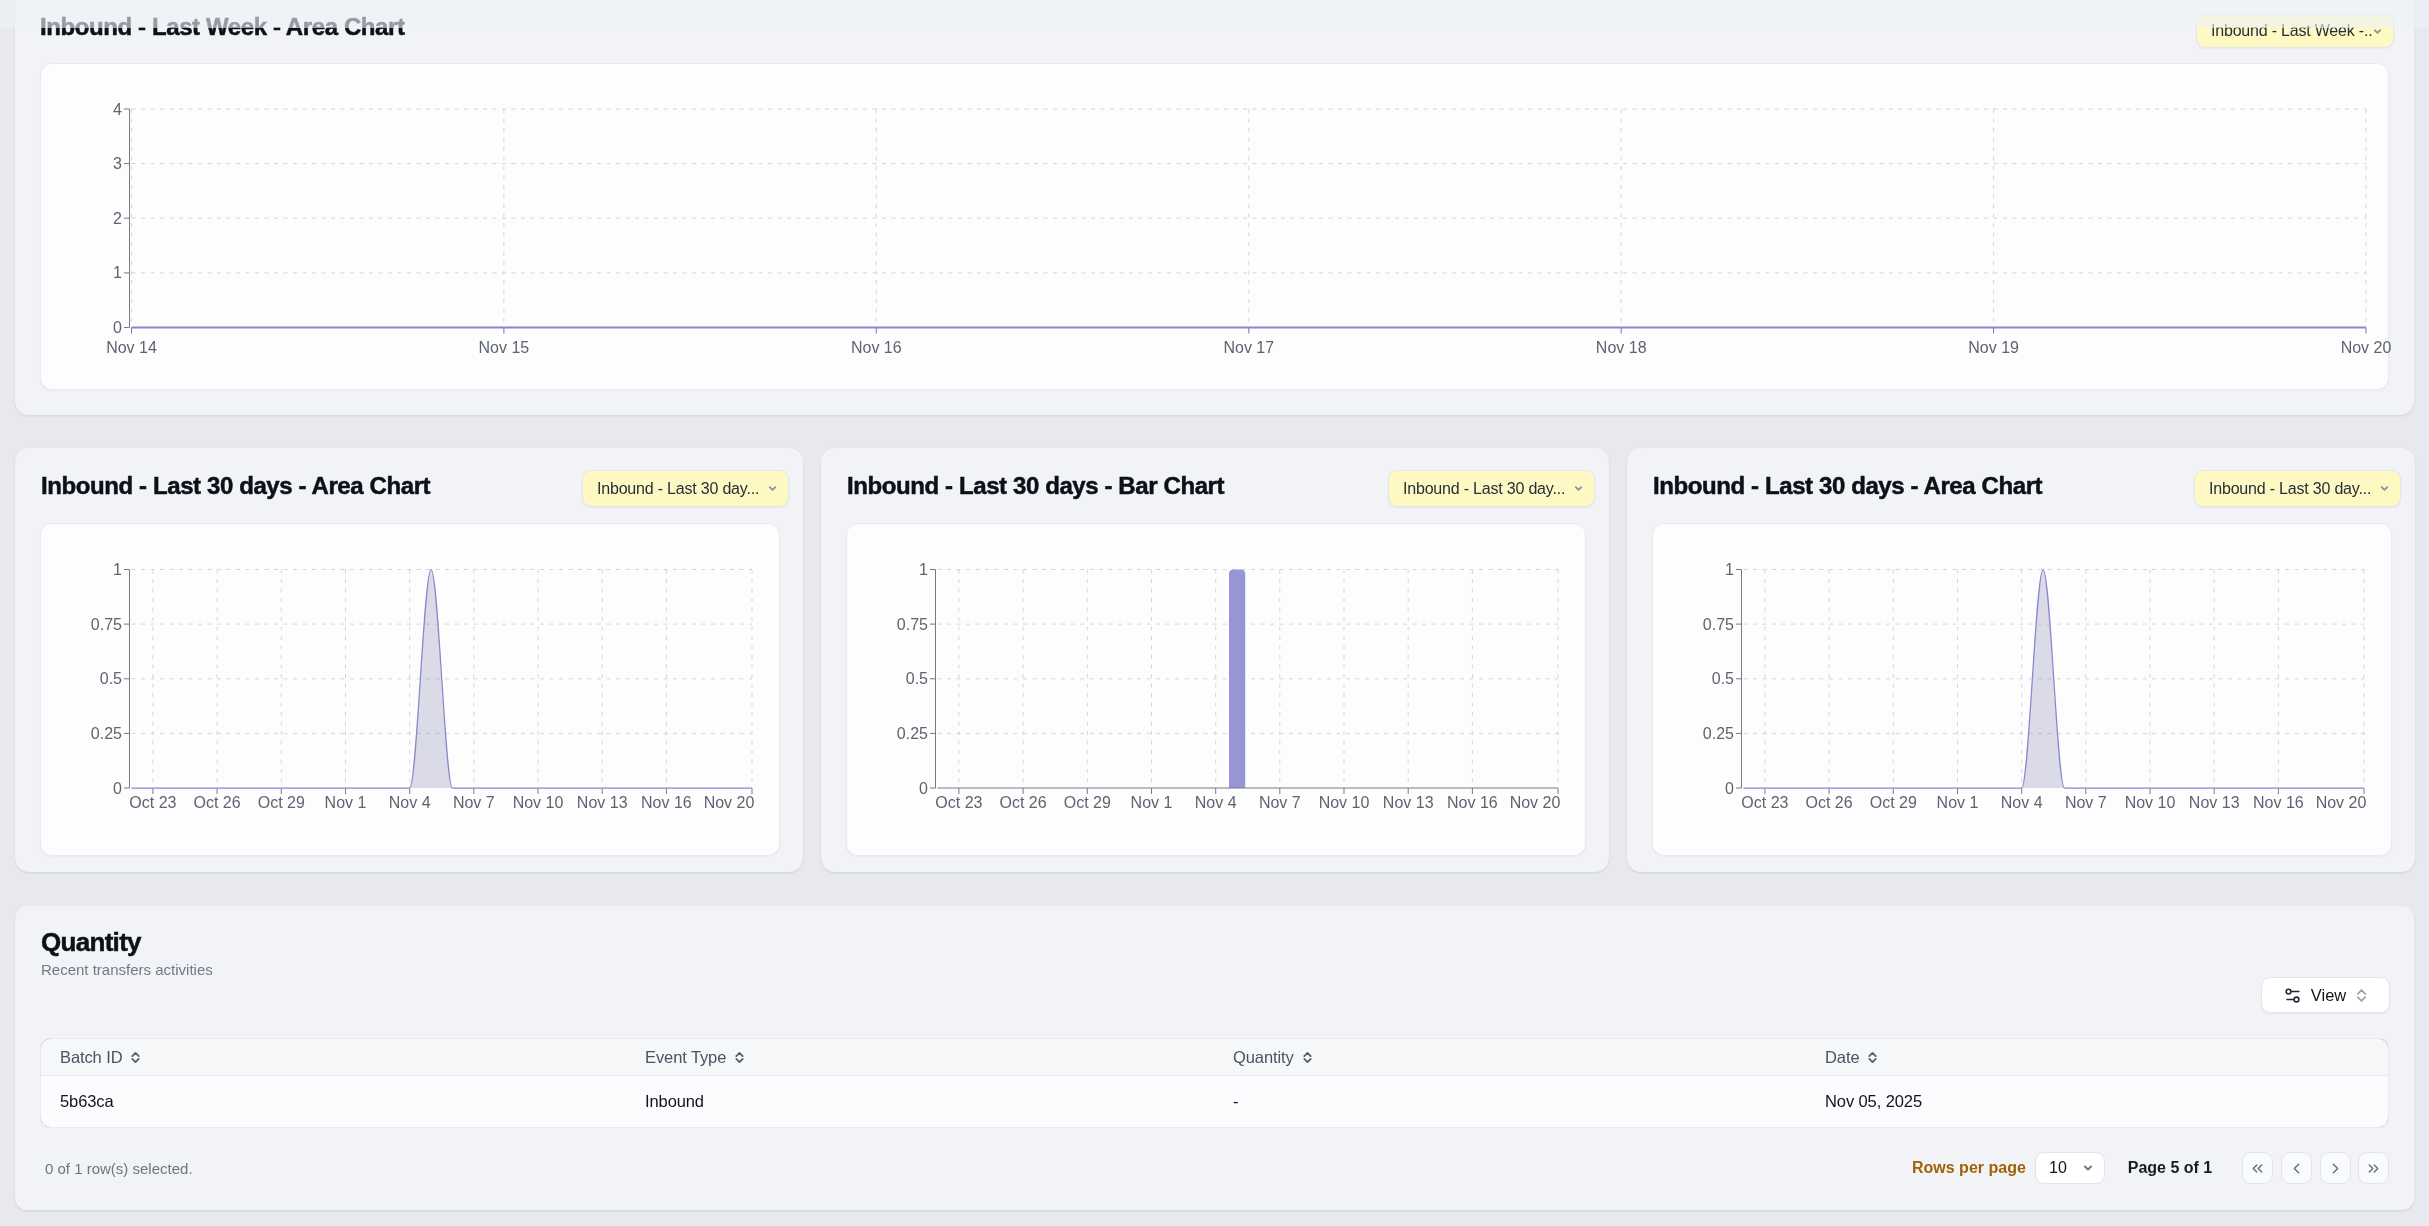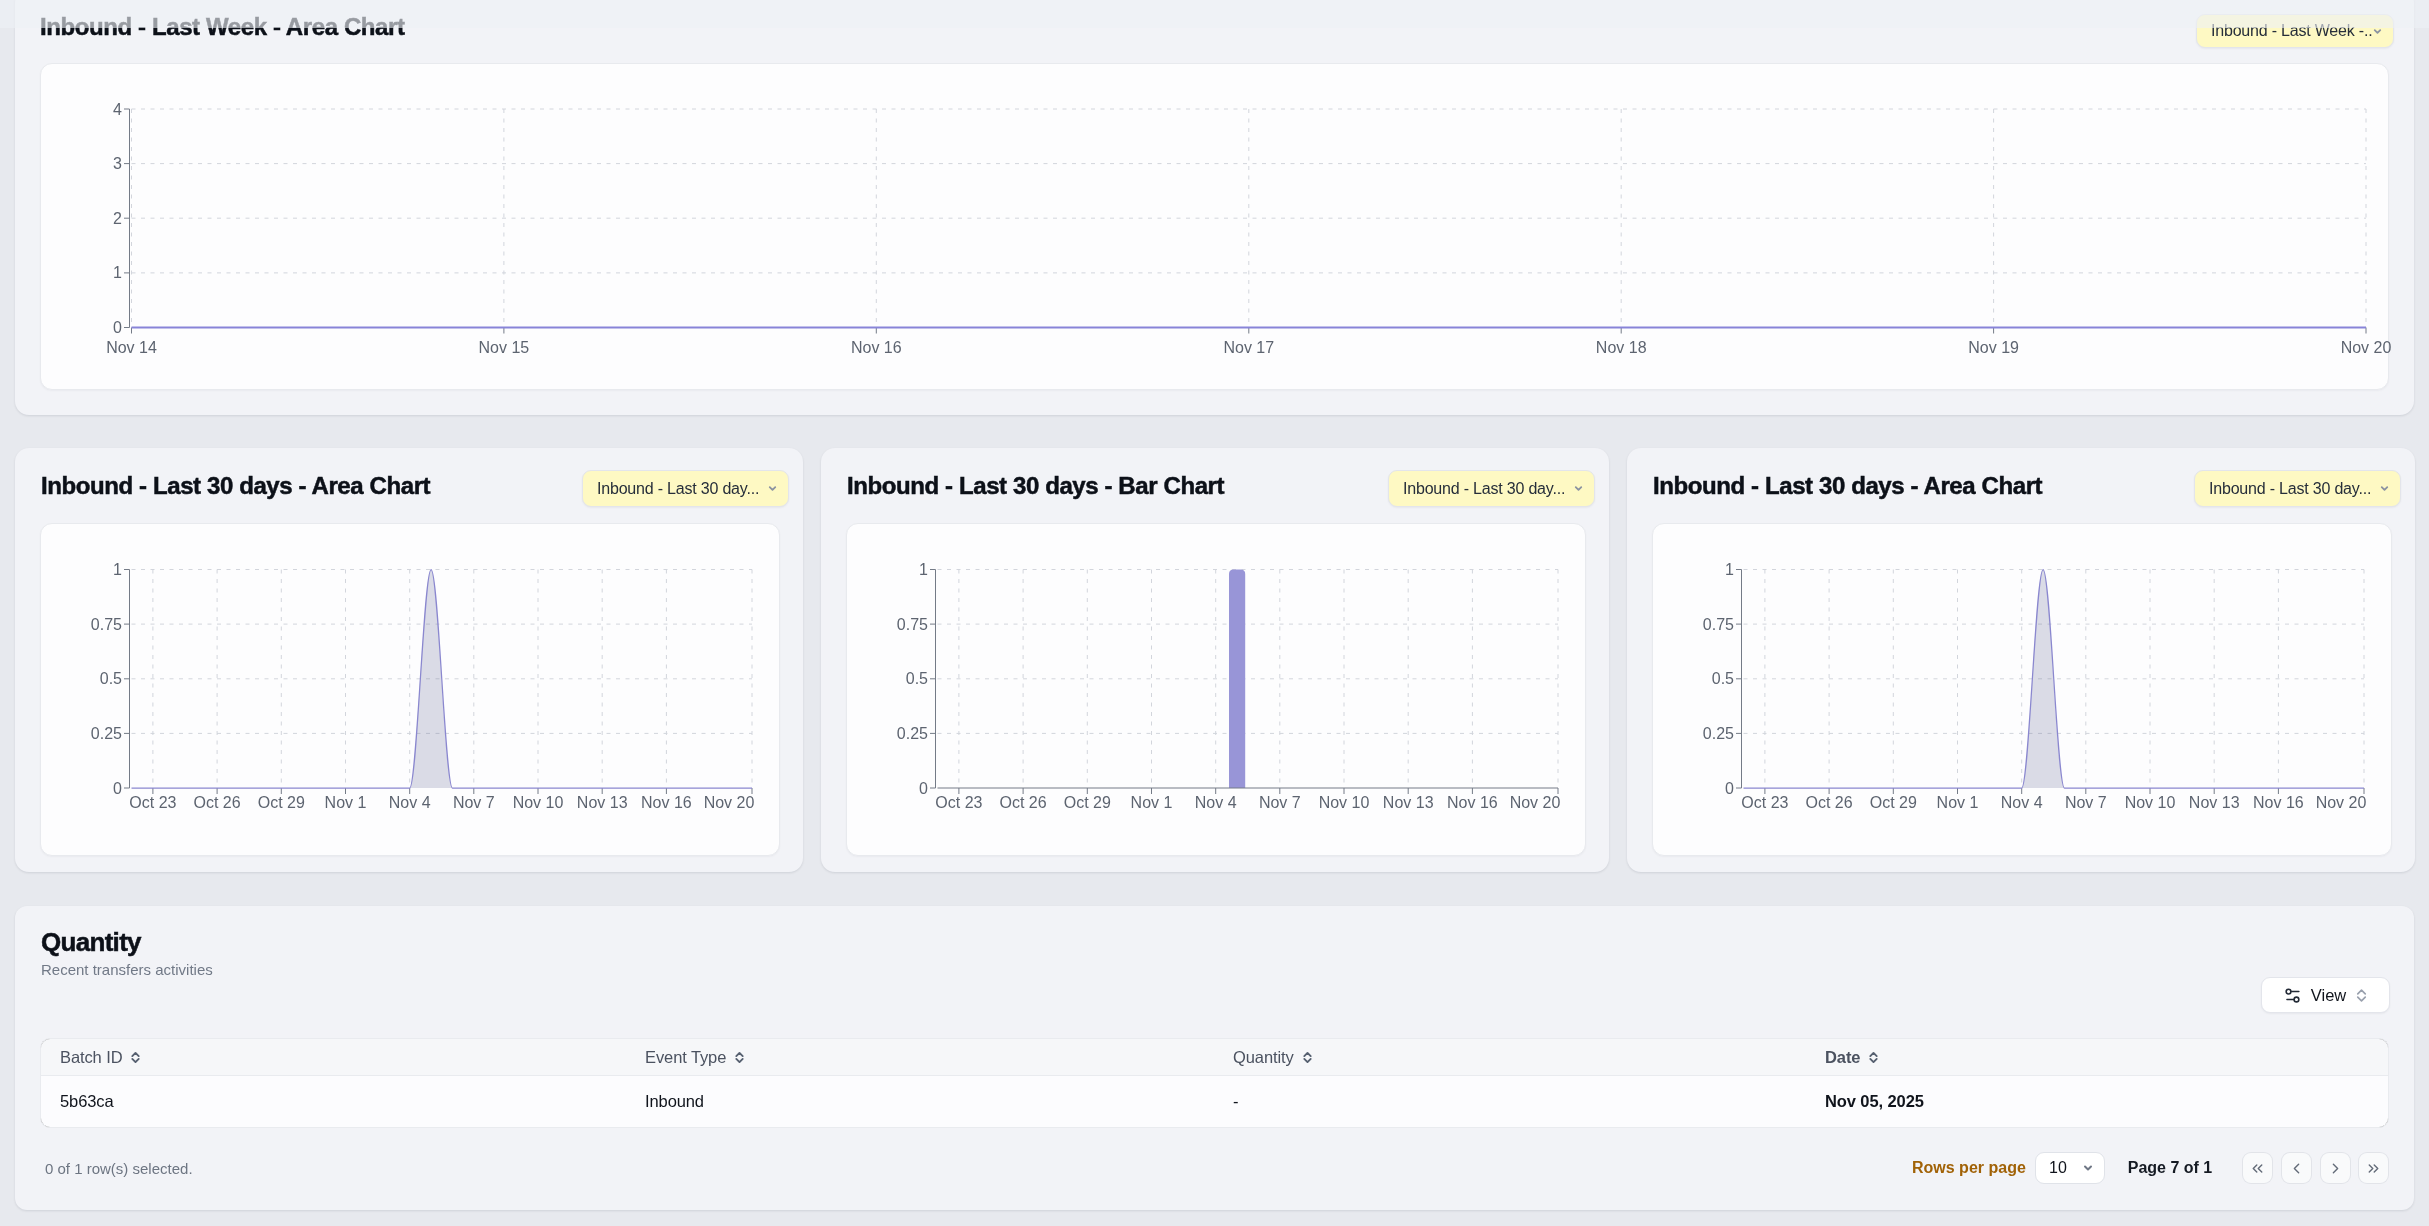--- a/index.html
+++ b/index.html
@@ -6,21 +6,21 @@
 .ctitle { position:absolute; font-size:24px; font-weight:bold; color:#0c1018; letter-spacing:-0.4px; white-space:nowrap; -webkit-text-stroke:0.5px #0c1018; }
 .chartbox { position:absolute; background:#fdfdfe; border:1px solid #e8eaee; border-radius:12px; box-shadow:0 1px 2px rgba(16,24,40,.04); }
 .selbtn { position:absolute; background:#fef9c3; border:1px solid #e3e5eb; border-radius:9px; display:flex; align-items:center; justify-content:space-between; padding:0 10px 0 14px; font-size:16px; letter-spacing:-0.2px; color:#262e3a; box-shadow:0 1px 2px rgba(16,24,40,.05); }
 .selbtn span { white-space:nowrap; overflow:hidden; }
 .tbl { position:absolute; left:25px; width:2349px; border:1px solid #e9ebef; border-radius:10px; background:#a3a3a3; overflow:hidden; }
 .thead { display:flex; background:#f6f7f9; border-bottom:1px solid #e9ebef; height:37px; align-items:center; color:#4b5260; font-size:16.5px; font-weight:500; letter-spacing:-0.1px; }
 .trow { display:flex; height:51px; align-items:center; color:#10141c; font-size:16.5px; letter-spacing:-0.1px; border-bottom:1px solid #edeef2; background:#fcfcfe; }
 .c1 { width:604px; padding-left:19px; display:flex; align-items:center; gap:8px; }
 .c2 { width:588px; display:flex; align-items:center; gap:8px; }
 .c3 { width:592px; display:flex; align-items:center; gap:8px; }
-.c4 { flex:1; display:flex; align-items:center; gap:8px;font-weight:bold; }
+.c4 { flex:1; display:flex; align-items:center; gap:8px; }
 .sorticon { display:inline-flex; align-items:center; }
 .pagbtn { position:absolute; width:31px; height:32px; border:1px solid rgba(217,220,227,.75); background:rgba(255,255,255,.55); border-radius:9px; display:flex; align-items:center; justify-content:center; }
 .muted { color:#6d7582; }
 </style></head>
 <body>
 
 <div class="card" style="left:15px; top:-11px; width:2399px; height:426px;">
   <div class="ctitle" style="left:25px; top:24px;">Inbound - Last Week - Area Chart</div>
   <div class="selbtn" style="left:2181px; top:25px; width:198px; height:34px;">
       <span>Inbound - Last Week -..</span>
@@ -297,21 +297,21 @@
       <div class="c3">-</div>
       <div class="c4">Nov 05, 2025</div>
     </div>
   </div>
 
   <div class="muted" style="position:absolute; left:30px; top:254px; font-size:15px;">0 of 1 row(s) selected.</div>
   <div style="position:absolute; left:1897px; top:253px; font-size:16px; font-weight:600; color:#a16207;">Rows per page</div>
   <div style="position:absolute; left:2020px; top:246px; width:70px; height:32px; background:#fff; border:1px solid #e0e3e9; border-radius:9px; display:flex; align-items:center; justify-content:space-between; padding:0 10px 0 13px; font-size:16px; color:#10141c;">10 <svg width="12" height="12" viewBox="0 0 24 24" fill="none" stroke="#6f7785" stroke-width="4.0" stroke-linecap="round" stroke-linejoin="round">
         <path d="m6 9 6 6 6-6"></path>
       </svg></div>
-  <div style="position:absolute; left:2095px; top:253px; width:120px; text-align:center; font-size:16px; font-weight:600; color:#151a23;">Page 7 of 1</div>
+  <div style="position:absolute; left:2095px; top:253px; width:120px; text-align:center; font-size:16px; font-weight:600; color:#151a23;">Page 5 of 1</div>
   <div class="pagbtn" style="left:2227px; top:246px;">
       <svg width="17" height="17" viewBox="0 0 24 24" fill="none" stroke="#646c79" stroke-width="2" stroke-linecap="round" stroke-linejoin="round">
         <path d="m11 17-5-5 5-5"></path>
         <path d="m18 17-5-5 5-5"></path>
       </svg>
     </div>
   <div class="pagbtn" style="left:2266px; top:246px;">
       <svg width="17" height="17" viewBox="0 0 24 24" fill="none" stroke="#646c79" stroke-width="2" stroke-linecap="round" stroke-linejoin="round">
         <path d="m15 18-6-6 6-6"></path>
       </svg>

